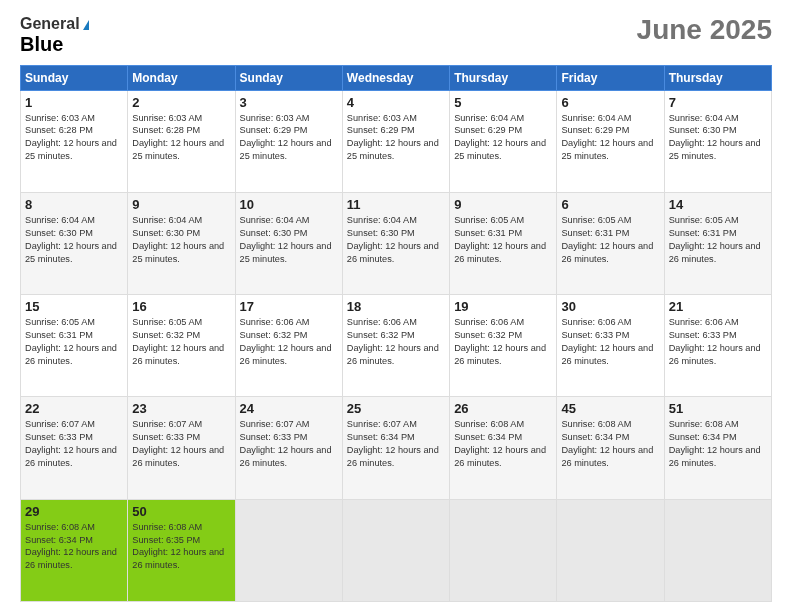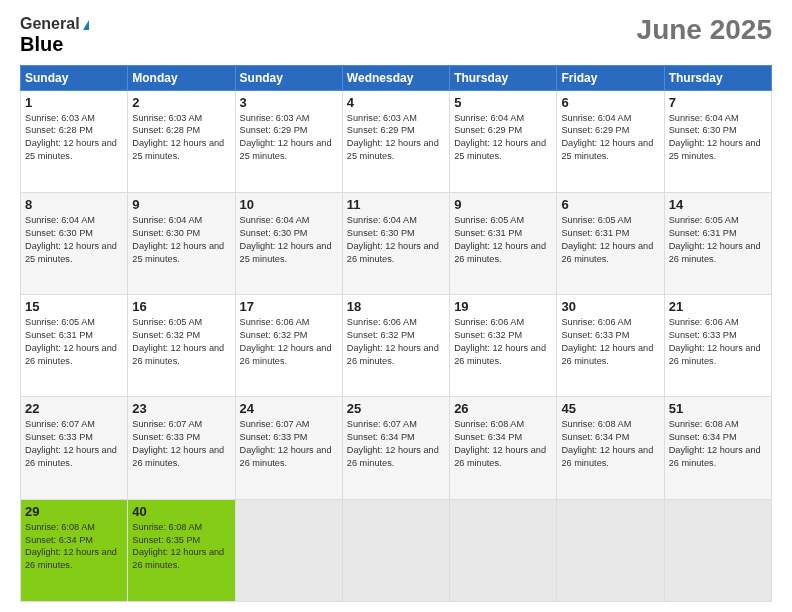--- a/index.html
+++ b/index.html
@@ -297,21 +297,21 @@
           </td>
         </tr>
         <tr>
           <td>
             <span class="day-num">29</span>
             <div class="cell-text" style="white-space: pre-line;">Sunrise: 6:08 AM
 Sunset: 6:34 PM
 Daylight: 12 hours and 26 minutes.</div>
           </td>
           <td>
-            <span class="day-num">40</span>
+            <span class="day-num">50</span>
             <div class="cell-text" style="white-space: pre-line;">Sunrise: 6:08 AM
 Sunset: 6:35 PM
 Daylight: 12 hours and 26 minutes.</div>
           </td>
           <td class="empty-cell"></td>
           <td class="empty-cell"></td>
           <td class="empty-cell"></td>
           <td class="empty-cell"></td>
           <td class="empty-cell"></td>
         </tr>

